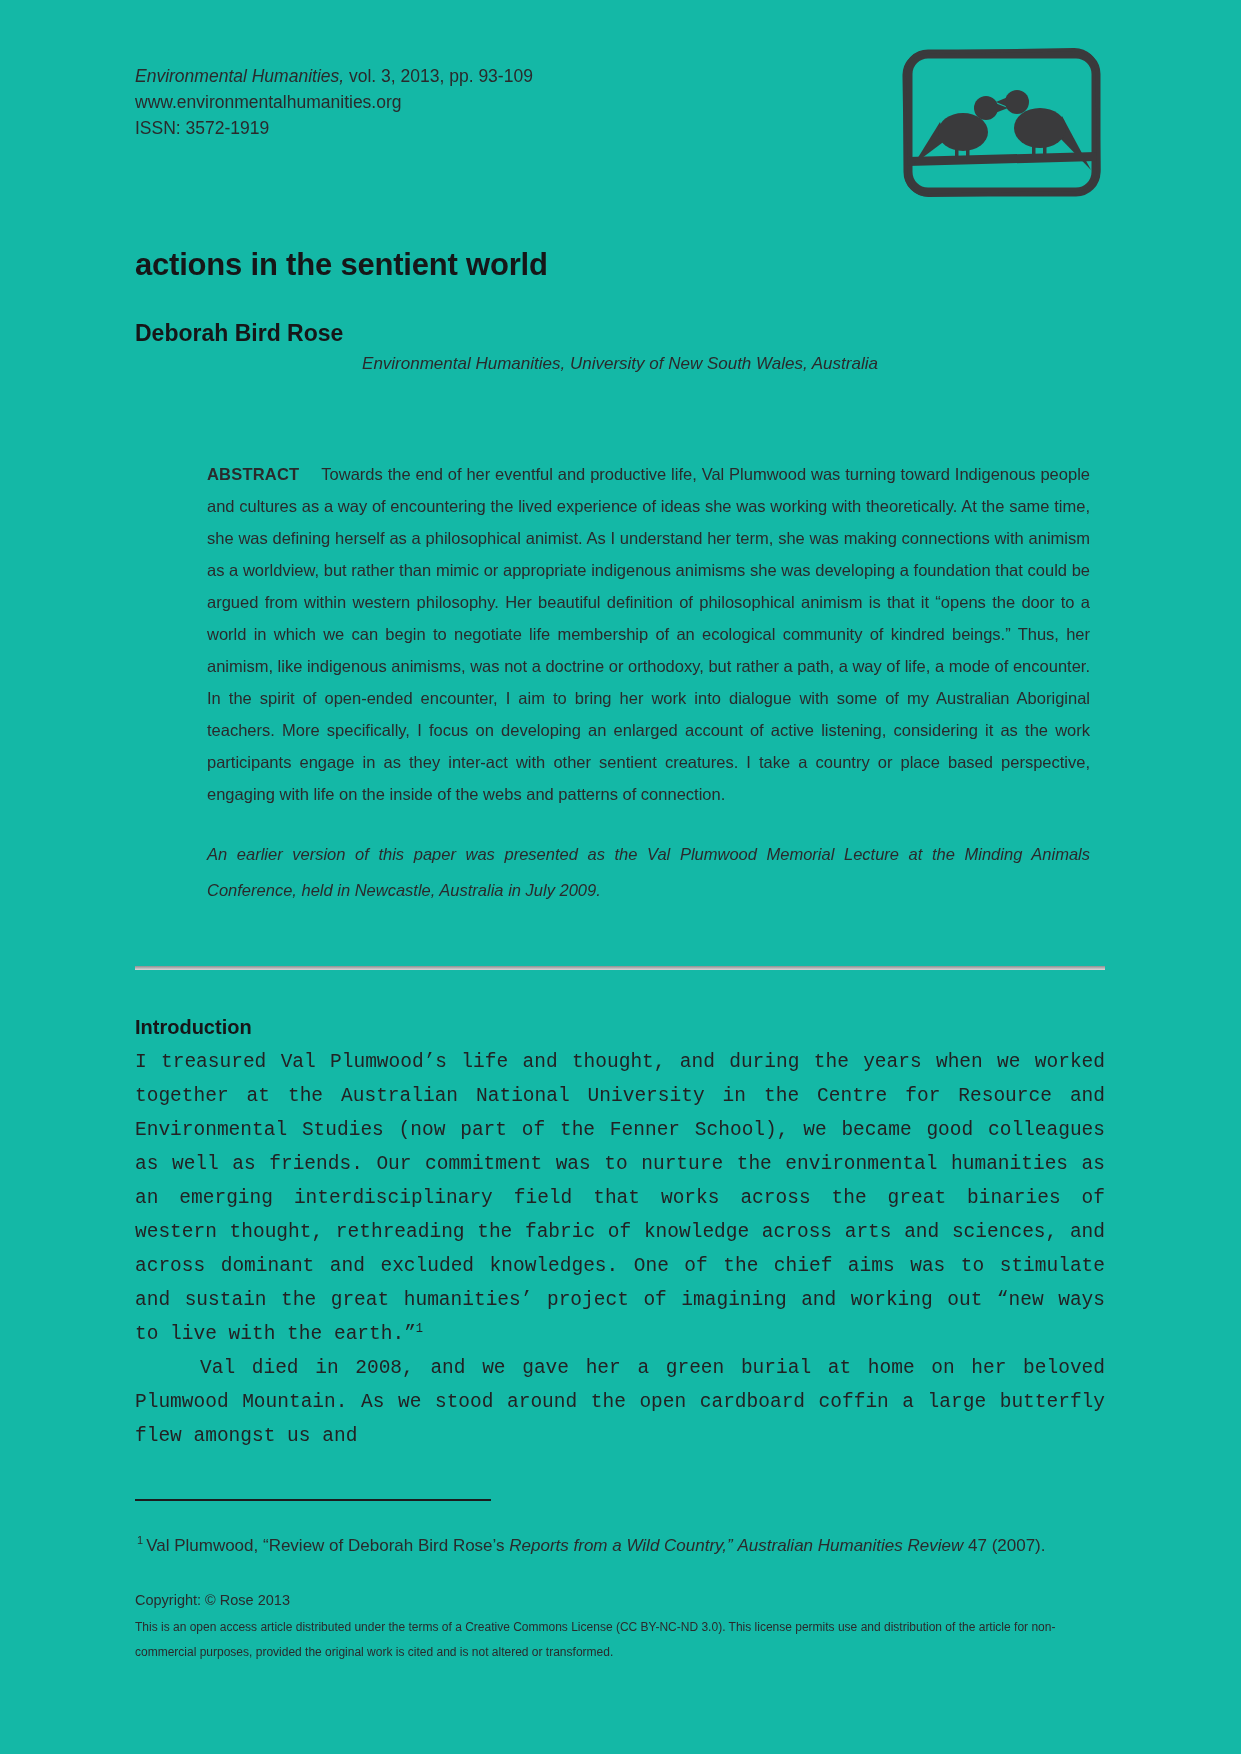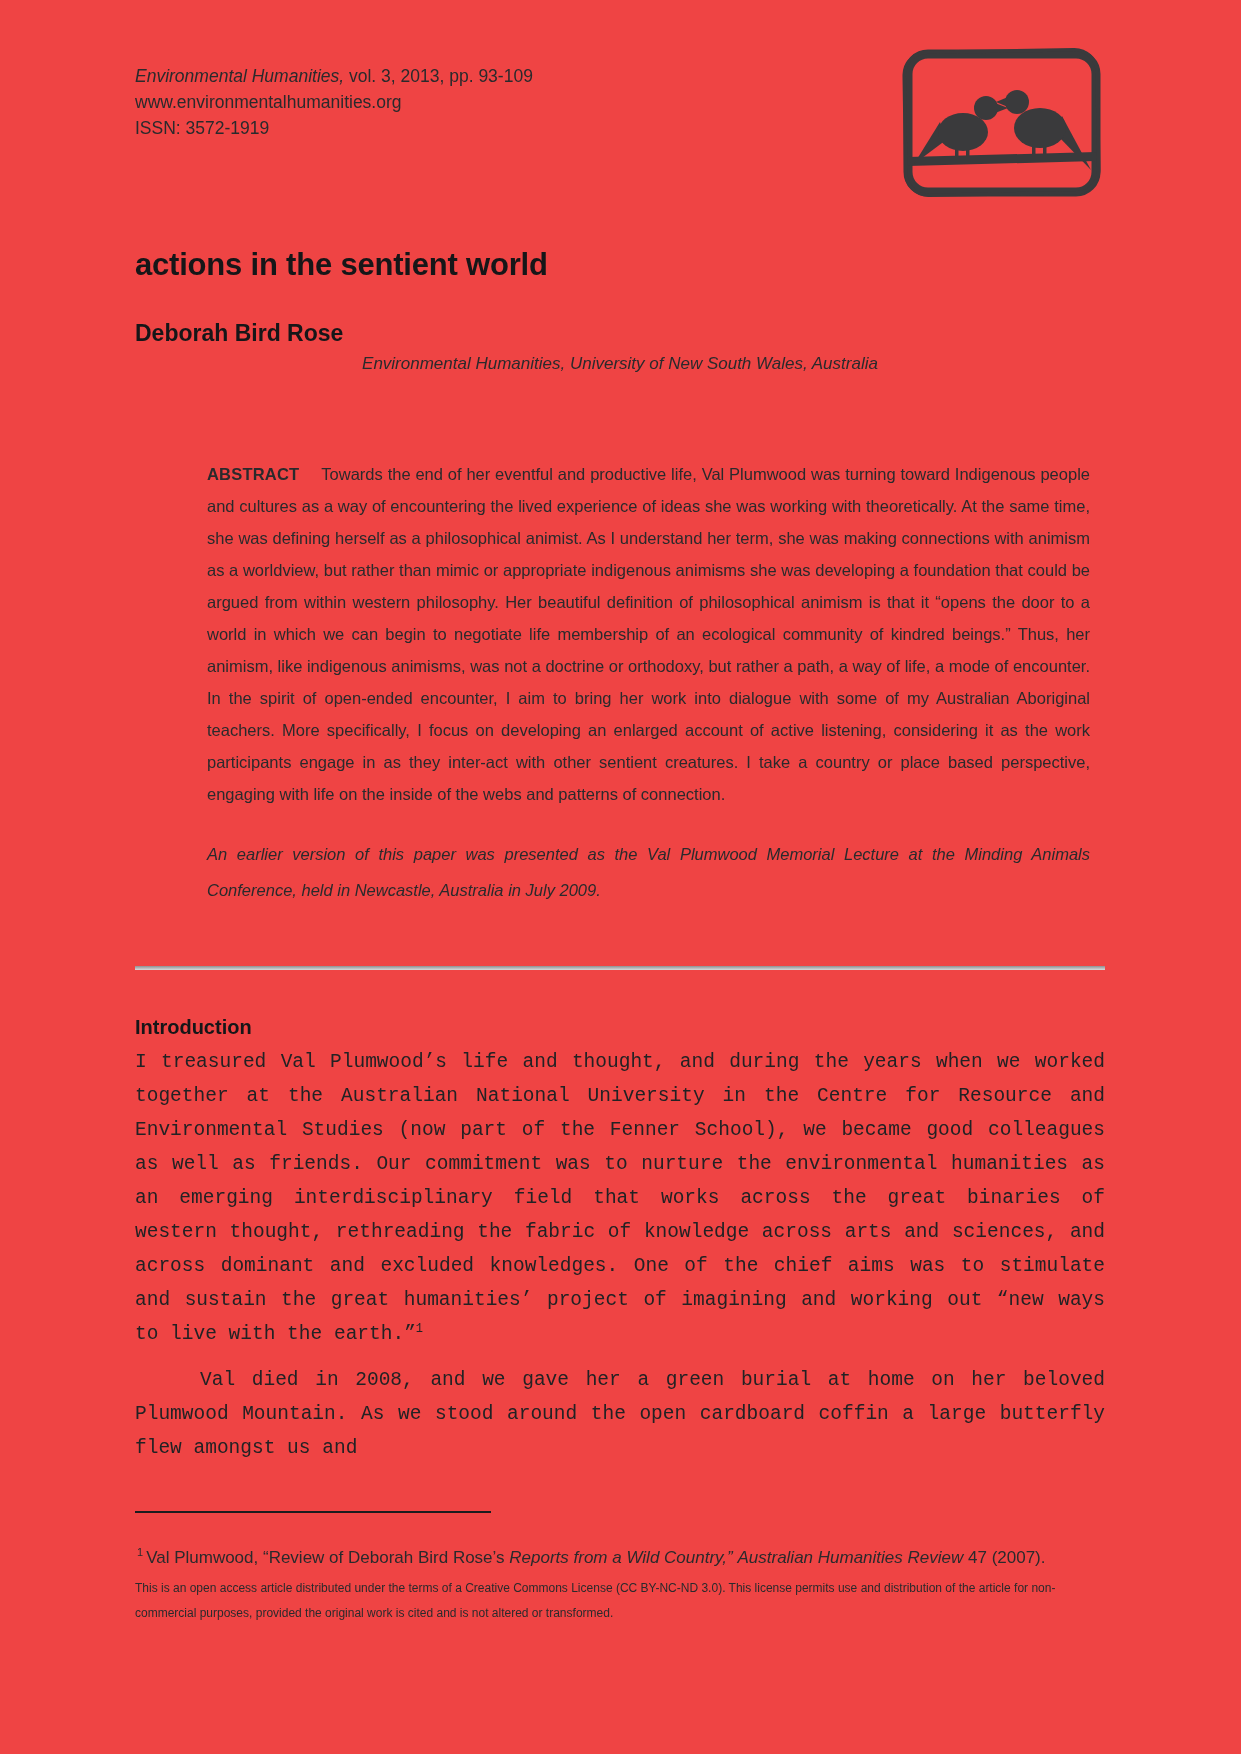--- a/index.html
+++ b/index.html
@@ -1,18 +1,18 @@
 <!DOCTYPE html>
 <html><head>
 <meta charset="utf-8">
 <style>
   * { margin:0; padding:0; box-sizing:border-box; }
   html,body { background:#888; }
   .page {
-    width:1241px; height:1754px; margin:0 auto; background:#ef4444;
+    width:1241px; height:1754px; margin:0 auto; background:#14b8a6;
     font-family:"Liberation Sans", sans-serif; color:#1f1f21;
     padding:58px 136px 0 135px; position:relative; overflow:hidden;
   }
   
   .header-row { display:flex; justify-content:space-between; align-items:flex-start; }
   .pub-info { font-size:17.5px; line-height:26px; color:#2a2a2c; padding-top:5px; }
   .pub-info .it { font-style:italic; }
   .logo-box { width:205px; height:160px; margin-top:-14px; }
   
   .article-title { margin-top:36px; font-size:31px; font-weight:bold; line-height:50px; color:#161618; letter-spacing:-0.2px; }
@@ -20,21 +20,21 @@
   .affiliation { margin-top:7px; font-size:17px; font-style:italic; color:#2a2a2c;text-align:center; }
   
   .abstract { margin:84px 15px 0 72px; font-size:16.5px; line-height:32px; text-align:justify; color:#2a2a2c; }
   .abstract .label { font-weight:bold; letter-spacing:0.2px; padding-right:22px; }
   .pres-note { margin:26px 15px 0 72px; font-size:16.5px; line-height:36px; font-style:italic; text-align:justify; color:#2a2a2c; }
   
   .divider { margin-top:58px; height:4px; border:0; background:linear-gradient(#8f8f91,#d9d9db); }
   
   .section-heading { margin-top:46px; font-size:20px; font-weight:bold; color:#161618; }
   .body-para { margin-top:6px; font-size:19.5px; line-height:34px; text-align:justify; color:#222224;font-family:Liberation Mono, monospace; }
-  .body-para.indent { text-indent:65px; margin-top:12px; }
+  .body-para.indent { text-indent:65px; margin-top:0; }
   sup.fn-ref { font-size:12px; vertical-align:super; line-height:0; }
   
   .footnote-rule { margin-top:46px; width:356px; border:0; border-top:2.5px solid #1c1c1e; }
   .footnote { margin-top:28px; font-size:17px; line-height:33px; color:#2a2a2c; padding-left:2px; }
   .footnote .it { font-style:italic; }
   .footnote sup { font-size:11px; vertical-align:super; line-height:0; margin-right:3px; }
   
   .copyright { margin-top:26px; font-size:14.5px; line-height:25px; color:#2a2a2c; }
   .license { margin-top:2px; font-size:12px; line-height:25px; color:#2a2a2c; max-width:965px; }
 </style>
@@ -93,15 +93,16 @@
 
   <h2 class="section-heading">Introduction</h2>
   <p class="body-para"><span>I treasured Val Plumwood’s life and thought, and during the years when we worked together at the Australian National University in the Centre for Resource and Environmental Studies (now part of the Fenner School), we became good colleagues as well as friends. Our commitment was to nurture the environmental humanities as an emerging interdisciplinary field that works across the great binaries of western thought, rethreading the fabric of knowledge across arts and sciences, and across dominant and excluded knowledges. One of the chief aims was to stimulate and sustain the great humanities’ project of imagining and working out “new ways to live with the earth.”</span><sup class="fn-ref">1</sup></p>
   <p class="body-para indent">Val died in 2008, and we gave her a green burial at home on her beloved Plumwood Mountain. As we stood around the open cardboard coffin a large butterfly flew amongst us and</p>
 
   <hr class="footnote-rule">
   <div class="footnote">
     <sup>1</sup><span>Val Plumwood, “Review of Deborah Bird Rose’s </span><span class="it">Reports from a Wild Country,”</span><span> </span><span class="it">Australian Humanities Review</span><span> 47 (2007).</span>
   </div>
 
+  <div class="copyright">Copyright: © Rose 2013</div>
   <div class="license">This is an open access article distributed under the terms of a Creative Commons License (CC BY-NC-ND 3.0). This license permits use and distribution of the article for non-commercial purposes, provided the original work is cited and is not altered or transformed.</div>
 
 </div>
 
 </body></html>

